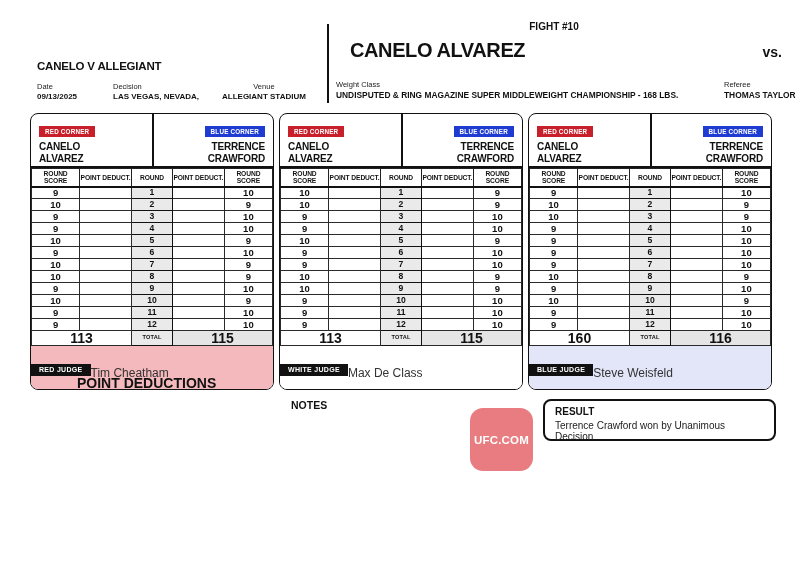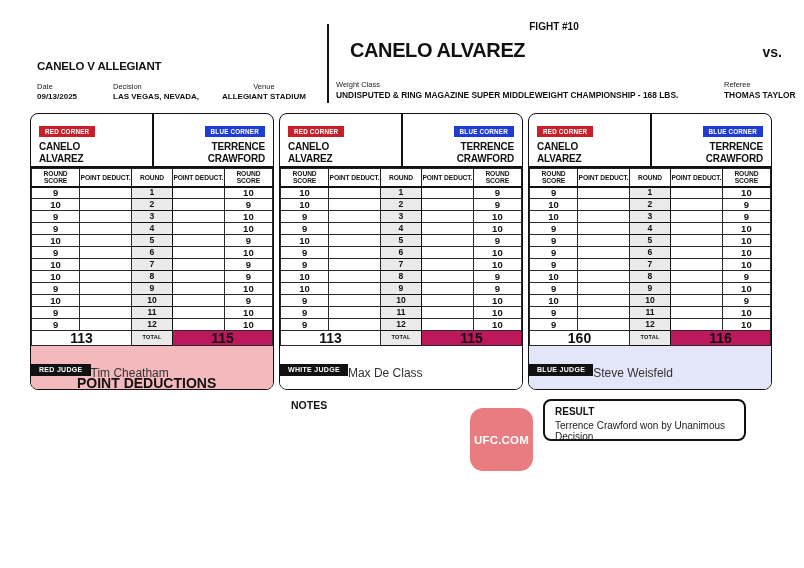--- a/index.html
+++ b/index.html
@@ -34,34 +34,34 @@
   .corner-badge.blue { background:#1e3cd2; }
   .fighter-name { font-size:10px; font-weight:800; line-height:1.18; margin-top:3px; letter-spacing:-0.2px; }
   .names .mid-line { position:absolute; left:50%; top:0; bottom:0; width:1.5px; background:#111; }
 
   table.score-table { width:100%; border-collapse:collapse; table-layout:fixed; }
   .score-table th { font-size:6.7px; font-weight:800; height:18px; border:1px solid #222; border-bottom:2px solid #111; text-align:center; vertical-align:middle; letter-spacing:-0.1px; }
   .score-table td { height:12px; border:1px solid #2a2a2a; text-align:center; vertical-align:middle; font-size:9.5px; font-weight:800; line-height:1; }
   .score-table td.round { background:#eaeaea; border:1.6px solid #111; font-size:8.6px; }
   .score-table tfoot td { height:14px; border-top:1.6px solid #111; font-size:14px; }
   .score-table tfoot td.total-lbl { background:#eaeaea; border:1.6px solid #111; font-size:5.6px; letter-spacing:0.2px; }
-  .score-table tfoot td.blue-total { background:#be185d; }
+  .score-table tfoot td.blue-total { background:#e5e5e5; }
 
   .judge { flex:1; display:flex; flex-direction:row; align-items:center; justify-content:flex-start; padding-top:4px; }
   .judge-badge { background:#111; color:#fff; font-size:7px; font-weight:800; padding:2.5px 8px; letter-spacing:0.3px; }
   .judge-name { font-size:12px; color:#333; margin-top:6px; }
   .card--red .judge { background:#f4b9bd; }
   .card--white .judge { background:#ffffff; }
   .card--blue .judge { background:#e2e6f8; }
 
   
   .pd-label { position:absolute; left:37px; top:375px; font-size:14px; font-weight:800;padding-left:40px; }
   .notes-label { position:absolute; left:291px; top:399px; font-size:10.5px; font-weight:800; }
   .ufc-logo { position:absolute; left:470px; top:408px; width:63px; height:63px; background:#e87c80; border-radius:13px; color:#fff; font-size:11.5px; font-weight:800; display:flex; align-items:center; justify-content:center; letter-spacing:0.2px; }
-  .result-box { position:absolute; left:543px; top:399px; width:203px; height:42px; border:2px solid #111; border-radius:8px; padding:5px 10px; background:#fff; }
+  .result-box { position:absolute; left:543px; top:399px; width:233px; height:42px; border:2px solid #111; border-radius:8px; padding:5px 10px; background:#fff; }
   .result-box .rb-title { font-size:10px; font-weight:800; }
   .result-box .rb-text { font-size:10px; color:#222; margin-top:3px; }
 </style>
 </head>
 <body>
 
 <div class="page">
 
   <div class="event-title">CANELO V ALLEGIANT</div>
   <div class="meta-group mg-date">

